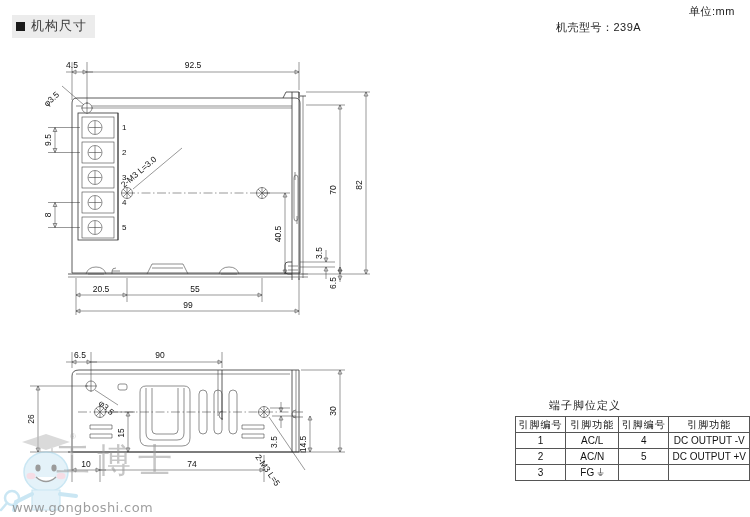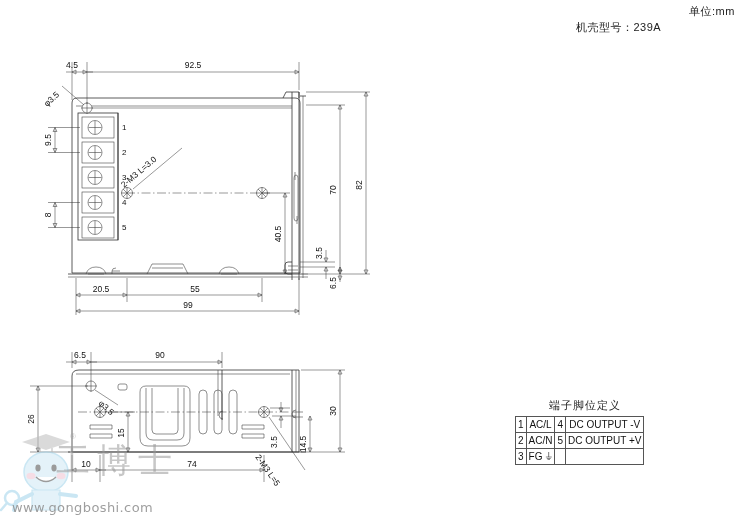--- a/index.html
+++ b/index.html
@@ -13,21 +13,21 @@
 
   
   .hdr-title{
     position:absolute;left:12px;top:15px;
     display:flex;align-items:center;gap:6px;
     background:#ececec;padding:2px 8px 3px 4px;
   }
   .hdr-sq{width:9px;height:9px;background:#1a1a1a;display:inline-block;}
   .hdr-title .txt{font-size:13px;letter-spacing:1px;color:#3a3a3a;}
   .hdr-model{
-    position:absolute;left:576px;top:20px;font-size:11px;color:#222;
+    position:absolute;left:556px;top:20px;font-size:11px;color:#222;
     letter-spacing:.5px;white-space:nowrap;
   }
   .hdr-unit{
     position:absolute;left:689px;top:4px;font-size:11px;color:#222;
     letter-spacing:.5px;white-space:nowrap;
   }
 
   
   svg{position:absolute;left:0;top:0;overflow:visible;}
   .ln{stroke:#333;stroke-width:.8;fill:none;}
@@ -67,20 +67,24 @@
     position:absolute;left:12px;top:76px;font-size:13px;color:#8e8e8e;
     opacity:.85;letter-spacing:.4px;font-family:"DejaVu Sans",sans-serif;
   }
   .wm-reg{position:absolute;left:70px;top:8px;font-size:8px;color:#9a9a9a;opacity:.6;}
 </style>
 </head>
 <body>
 
 <div id="root">
 
+  <div class="hdr-title">
+    <span class="hdr-sq"></span>
+    <span class="txt">机构尺寸</span>
+  </div>
   <div class="hdr-model">机壳型号：239A</div>
   <div class="hdr-unit">单位:mm</div>
 
   <svg width="750" height="517">
     <g>
 
       <path class="ln" d="M72,103 L72,273 L300,273 L300,103 Q300,98 295,98 L77,98 Q72,98 72,103 Z"></path>
 
       <path class="ln-thin" d="M76,106 L292,106"></path>
 
@@ -364,20 +368,26 @@
       <path class="ln-dim" d="M310,416 L310,452"></path>
       <path class="ln-dim" d="M310,416 L308,420 L312,420 Z" fill="#333"></path>
       <path class="ln-dim" d="M310,452 L308,448 L312,448 Z" fill="#333"></path>
       <text class="dimtxt" transform="translate(306,444) rotate(-90)" text-anchor="middle">14.5</text>
     </g>
   </svg>
 
   <div class="tbl-cap">端子脚位定义</div>
   <table class="pintbl">
     <tbody>
+      <tr>
+        <td class="h c-num">引脚编号</td>
+        <td class="h c-fn">引脚功能</td>
+        <td class="h c-num">引脚编号</td>
+        <td class="h c-fn2">引脚功能</td>
+      </tr>
       <tr>
         <td>1</td>
         <td>AC/L</td>
         <td>4</td>
         <td>DC OUTPUT -V</td>
       </tr>
       <tr>
         <td>2</td>
         <td>AC/N</td>
         <td>5</td>

